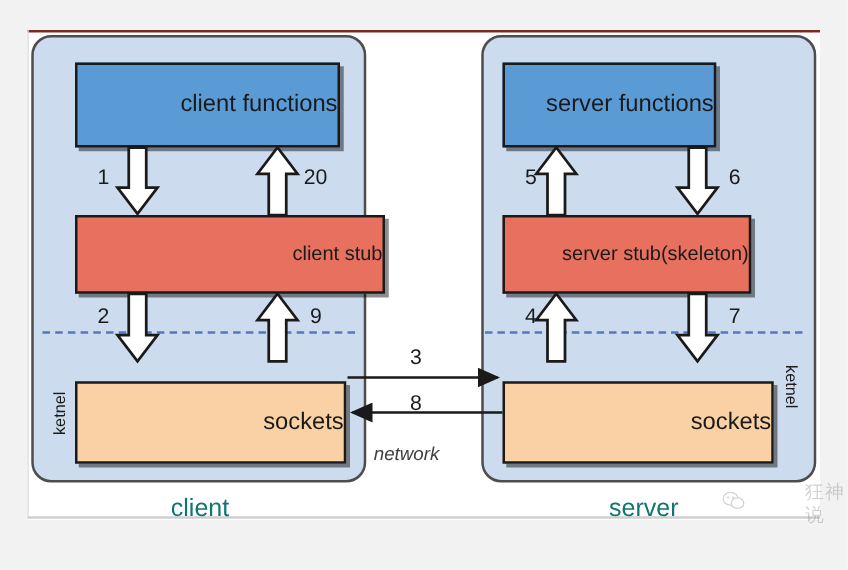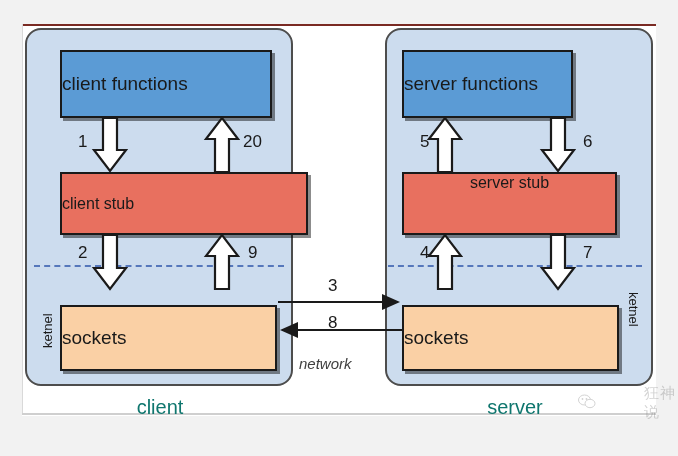--- a/index.html
+++ b/index.html
@@ -54,21 +54,21 @@
   #panel-server { left: 385px; top: 28px; width: 268px; height: 358px; }
 
   
   .box {
     position: absolute;
     box-sizing: border-box;
     border: 2px solid #1a1a1a;
     box-shadow: 3px 3px 0 rgba(0,0,0,0.45);
     display: flex;
     align-items: center;
-    justify-content: flex-start;
+    justify-content: flex-end;
     text-align: center;
     color: #1a1a1a;
     line-height: 1.12;
   }
   .box-fn   { background: #5b9bd5; font-size: 19px; }
   .box-stub { background: #e8705f; font-size: 16px; }
   .box-sock { background: #fad0a5; font-size: 19px; margin-top: 16px; }
 
   
   .kdash {
@@ -157,22 +157,23 @@
   <div class="ketnel left" style="left:40px; top:348px;">ketnel</div>
 
   <div class="caption" style="left:95px; top:396px; width:130px;">client</div>
 
   <div class="panel" id="panel-server"></div>
 
   <div class="box box-fn" style="left:402px; top:50px; width:171px; height:68px;">
     <span>server functions</span>
   </div>
 
-  <div class="box box-stub" style="left:402px; top:172px; width:215px; height:63px; flex-direction:column;">
+  <div class="box box-stub" style="left:402px; top:172px; width:199px; height:63px; flex-direction:row;">
     <span>server stub</span>
+    <span>(skeleton)</span>
   </div>
 
   <div class="box box-sock" style="left:402px; top:289px; width:217px; height:66px;">
     <span>sockets</span>
   </div>
 
   <div class="kdash" style="left:388px; top:265px; width:254px;"></div>
 
   <div class="ketnel right" style="left:641px; top:292px;">ketnel</div>
 

